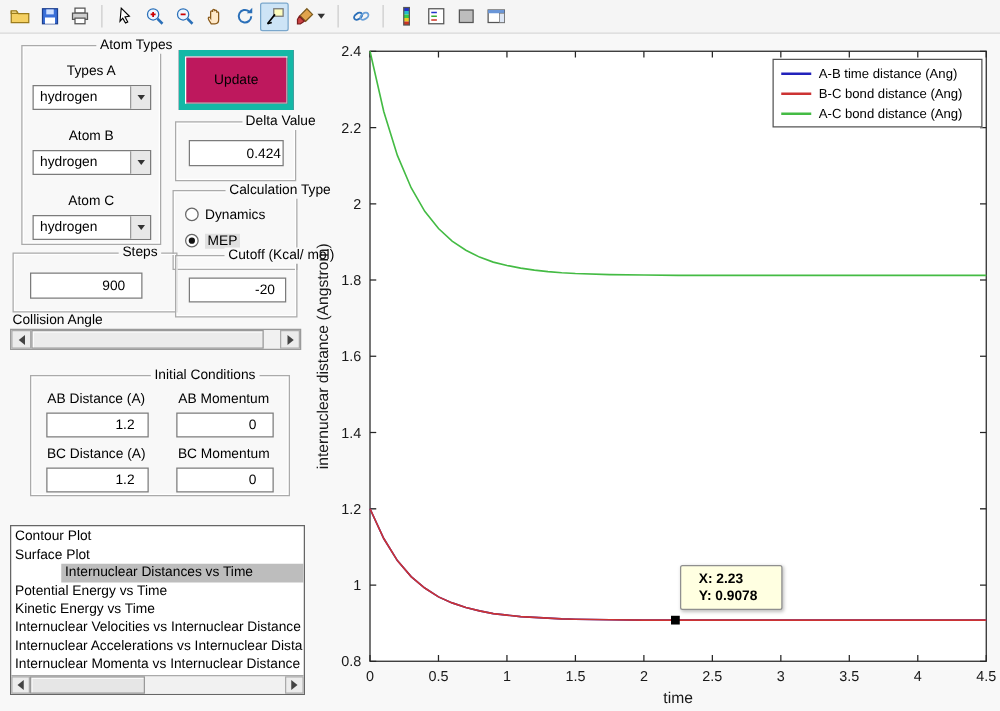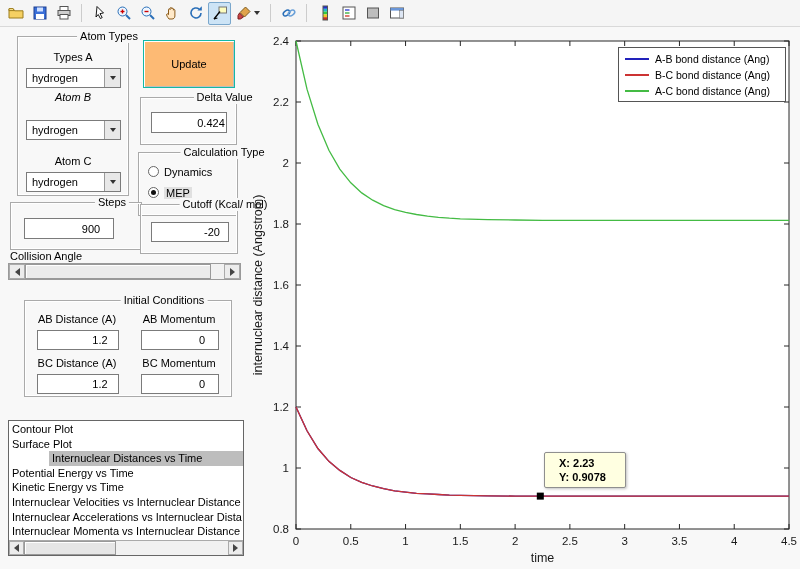--- a/index.html
+++ b/index.html
@@ -43,21 +43,21 @@
   .combo{
     position:absolute; height:20px; background:#fff; border:1px solid #7b7b7b;
     display:flex; align-items:stretch;
   }
   .combo .ctext{ flex:1; padding:3px 0 0 5px; overflow:hidden; white-space:nowrap; }
   .combo .cbtn{
     width:16px; background:#e8e8e8; border-left:1px solid #9a9a9a;
     display:flex; align-items:center; justify-content:center;
   }
   .pushbtn{
-    position:absolute; background:#fdba74; border:1px solid #14b8a6;
+    position:absolute; background:#be185d; border:5px solid #14b8a6;
     box-shadow:inset 1px 1px 0 #ffffff, inset -1px -1px 0 #bdbdbd;
     display:flex; align-items:center; justify-content:center; font-size:11px;
   }
   .radio-row{ position:absolute; display:flex; align-items:center; gap:5px; height:13px; }
   .radio{ width:11px; height:11px; border-radius:50%; border:1px solid #666; background:#fff; position:relative; flex:0 0 auto; }
   .radio-row.checked .radio::after{
     content:""; position:absolute; left:2px; top:2px; width:5px; height:5px; border-radius:50%; background:#111;
   }
   .radio-row.checked .rlabel{ background:#e0e0e0; padding:0 2px; }
 
@@ -212,21 +212,21 @@
 
 <div class="groupbox" style="left:17px;top:36px;width:112px;height:160px;">
   <span class="gtitle">Atom Types</span>
   <span class="clabel" style="top:14px;">Types A</span>
   <div class="combo" style="left:8px;top:31px;width:95px;">
     <span class="ctext">hydrogen</span>
     <span class="cbtn">
         <span class="dd-tri"></span>
       </span>
   </div>
-  <span class="clabel" style="top:54px;font-style:italic;">Atom B</span>
+  <span class="clabel" style="top:66px;">Atom B</span>
   <div class="combo" style="left:8px;top:83px;width:95px;">
     <span class="ctext">hydrogen</span>
     <span class="cbtn">
         <span class="dd-tri"></span>
       </span>
   </div>
   <span class="clabel" style="top:118px;">Atom C</span>
   <div class="combo" style="left:8px;top:135px;width:95px;">
     <span class="ctext">hydrogen</span>
     <span class="cbtn">
@@ -378,21 +378,21 @@
       <polyline points="48.0,379.0 59.0,402.8 69.9,420.5 80.9,433.3 91.8,442.4 102.8,449.5 113.7,454.3 124.7,458.0 135.6,460.7 146.6,462.9 157.6,464.1 168.5,465.3 179.5,465.9 190.4,466.5 201.4,467.1 212.3,467.4 239.7,467.8 267.1,468.1 294.5,468.1 321.9,468.1 376.7,468.1 431.4,468.1 486.2,468.1 541.0,468.1" fill="none" stroke="#2222bb" stroke-width="1.3"></polyline>
       <polyline points="48.0,379.0 59.0,402.8 69.9,420.5 80.9,433.3 91.8,442.4 102.8,449.5 113.7,454.3 124.7,458.0 135.6,460.7 146.6,462.9 157.6,464.1 168.5,465.3 179.5,465.9 190.4,466.5 201.4,467.1 212.3,467.4 239.7,467.8 267.1,468.1 294.5,468.1 321.9,468.1 376.7,468.1 431.4,468.1 486.2,468.1 541.0,468.1" fill="none" stroke="#cc3333" stroke-width="1.3"></polyline>
       <polyline points="48.0,13.0 59.0,61.2 69.9,96.3 80.9,122.2 91.8,141.1 102.8,154.8 113.7,164.9 124.7,172.2 135.6,177.7 146.6,181.7 157.6,184.4 168.5,186.5 179.5,188.1 190.4,189.3 201.4,190.2 212.3,190.8 239.7,191.7 267.1,192.0 294.5,192.3 321.9,192.3 376.7,192.3 431.4,192.3 486.2,192.3 541.0,192.3" fill="none" stroke="#44bb44" stroke-width="1.3"></polyline>
       <rect x="288.8088888888889" y="464.621" width="7" height="7" fill="#000"></rect>
       <text class="alabel" x="294.5" y="534" text-anchor="middle">time</text>
       <text class="alabel" transform="translate(14,257) rotate(-90)" text-anchor="middle">internuclear distance (Angstrom)</text>
     </svg>
   <div class="legend">
     <div class="lrow">
       <span class="lswatch" style="background: rgb(34, 34, 187);"></span>
-      <span>A-B bond distance (Ang)</span>
+      <span>A-B time distance (Ang)</span>
     </div>
     <div class="lrow">
       <span class="lswatch" style="background: rgb(204, 51, 51);"></span>
       <span>B-C bond distance (Ang)</span>
     </div>
     <div class="lrow">
       <span class="lswatch" style="background: rgb(68, 187, 68);"></span>
       <span>A-C bond distance (Ang)</span>
     </div>
   </div>

